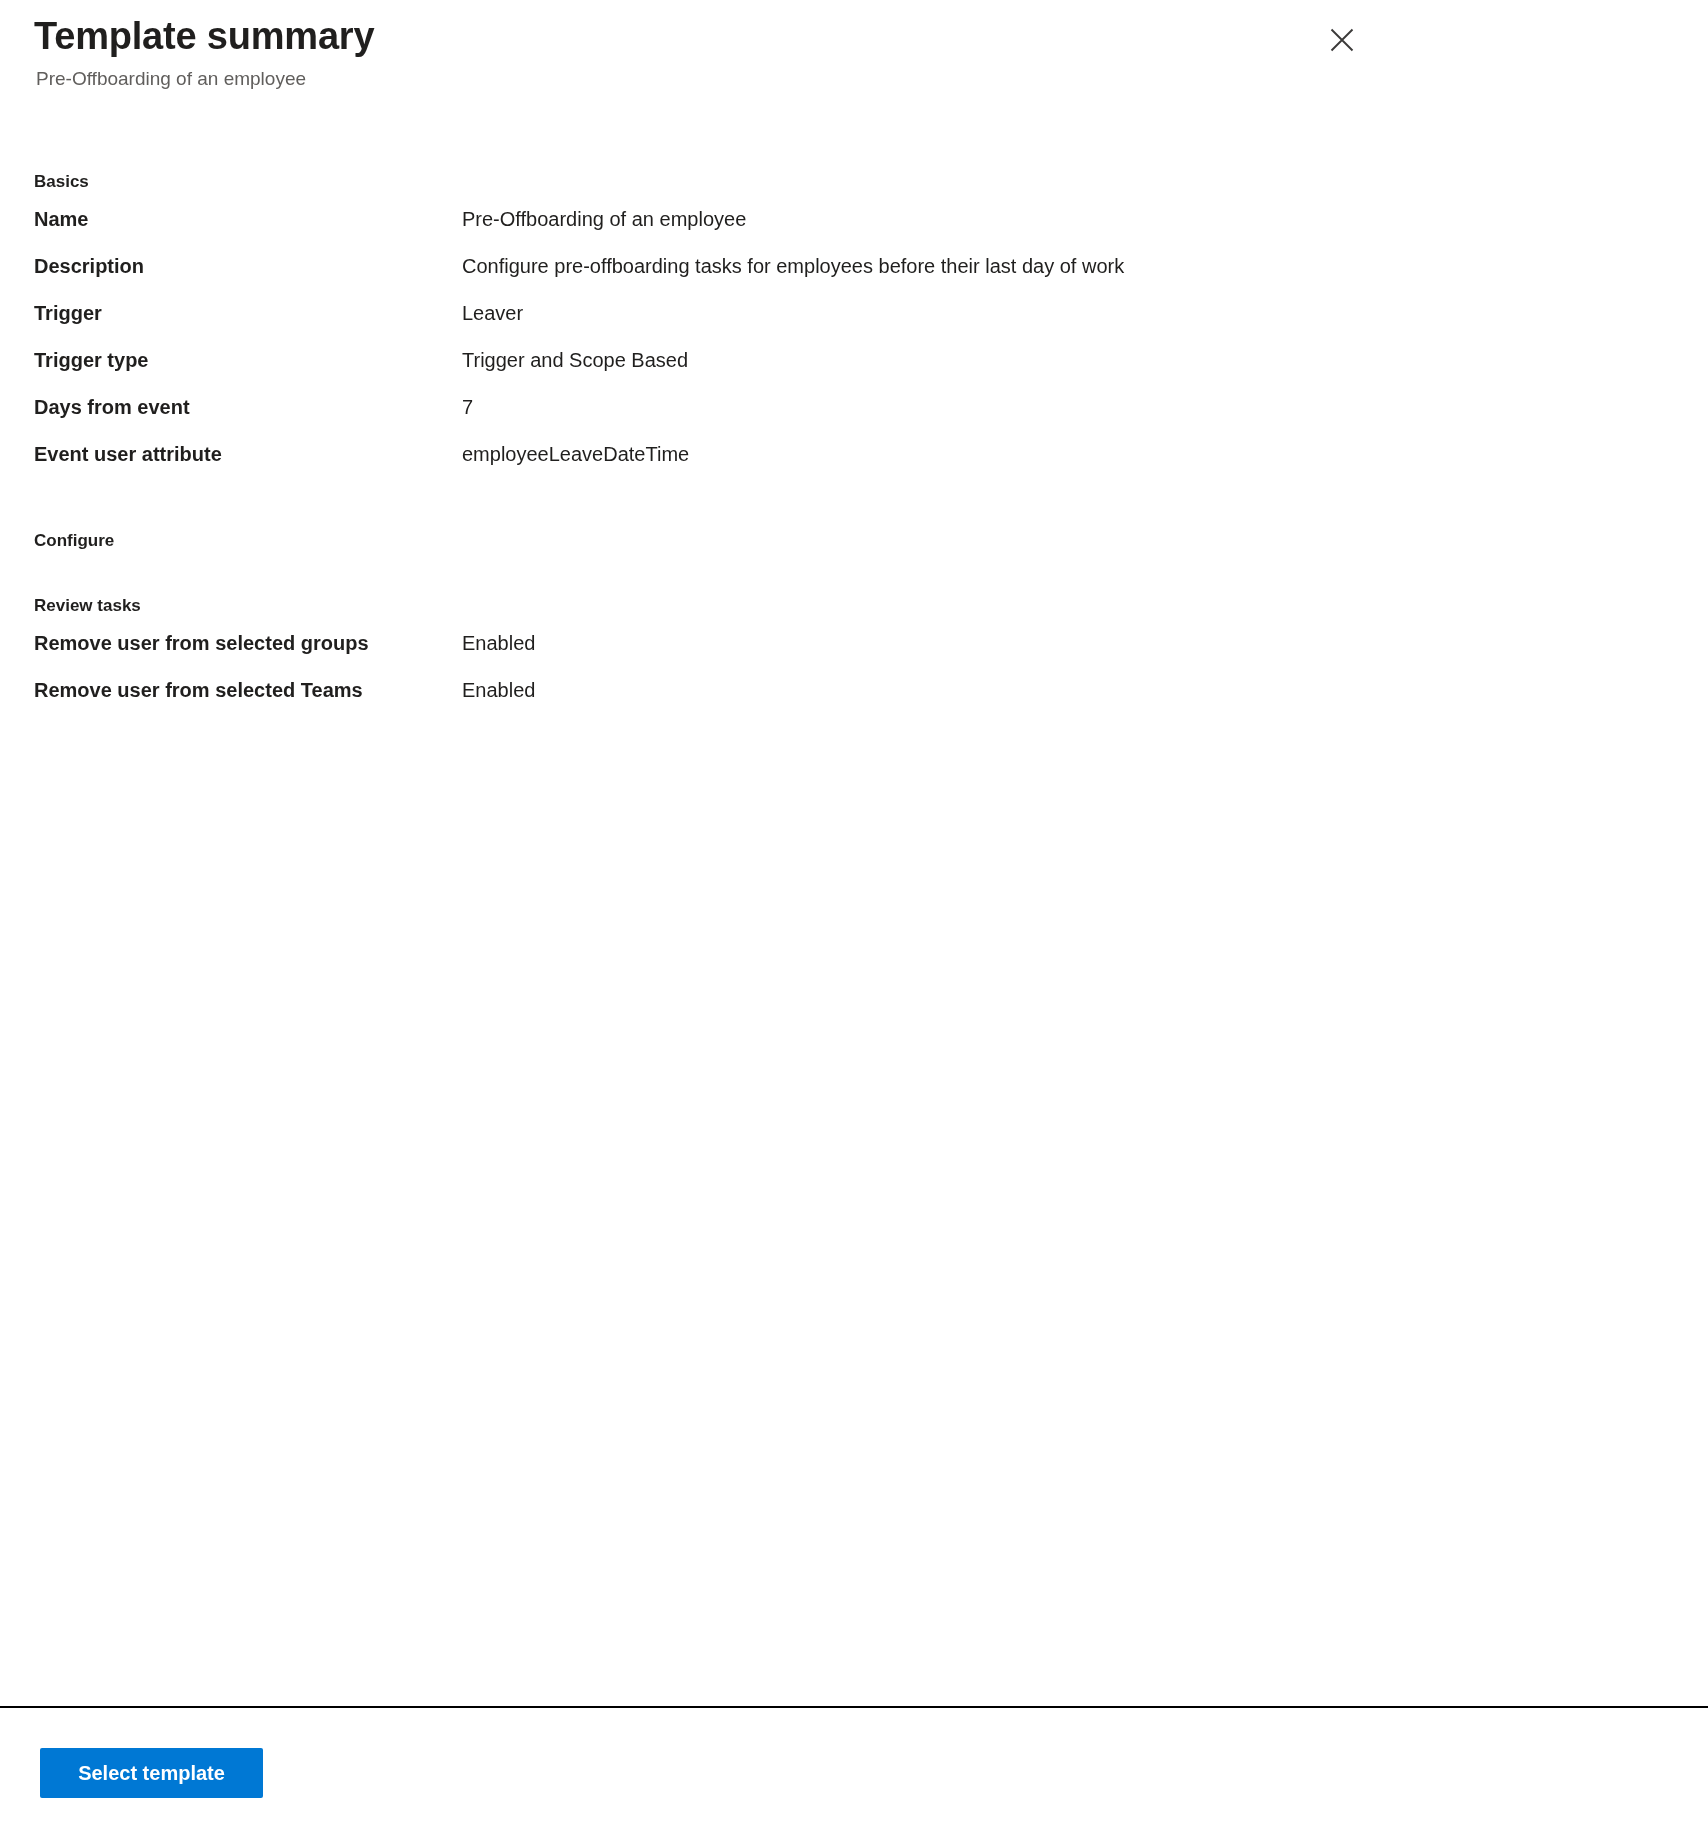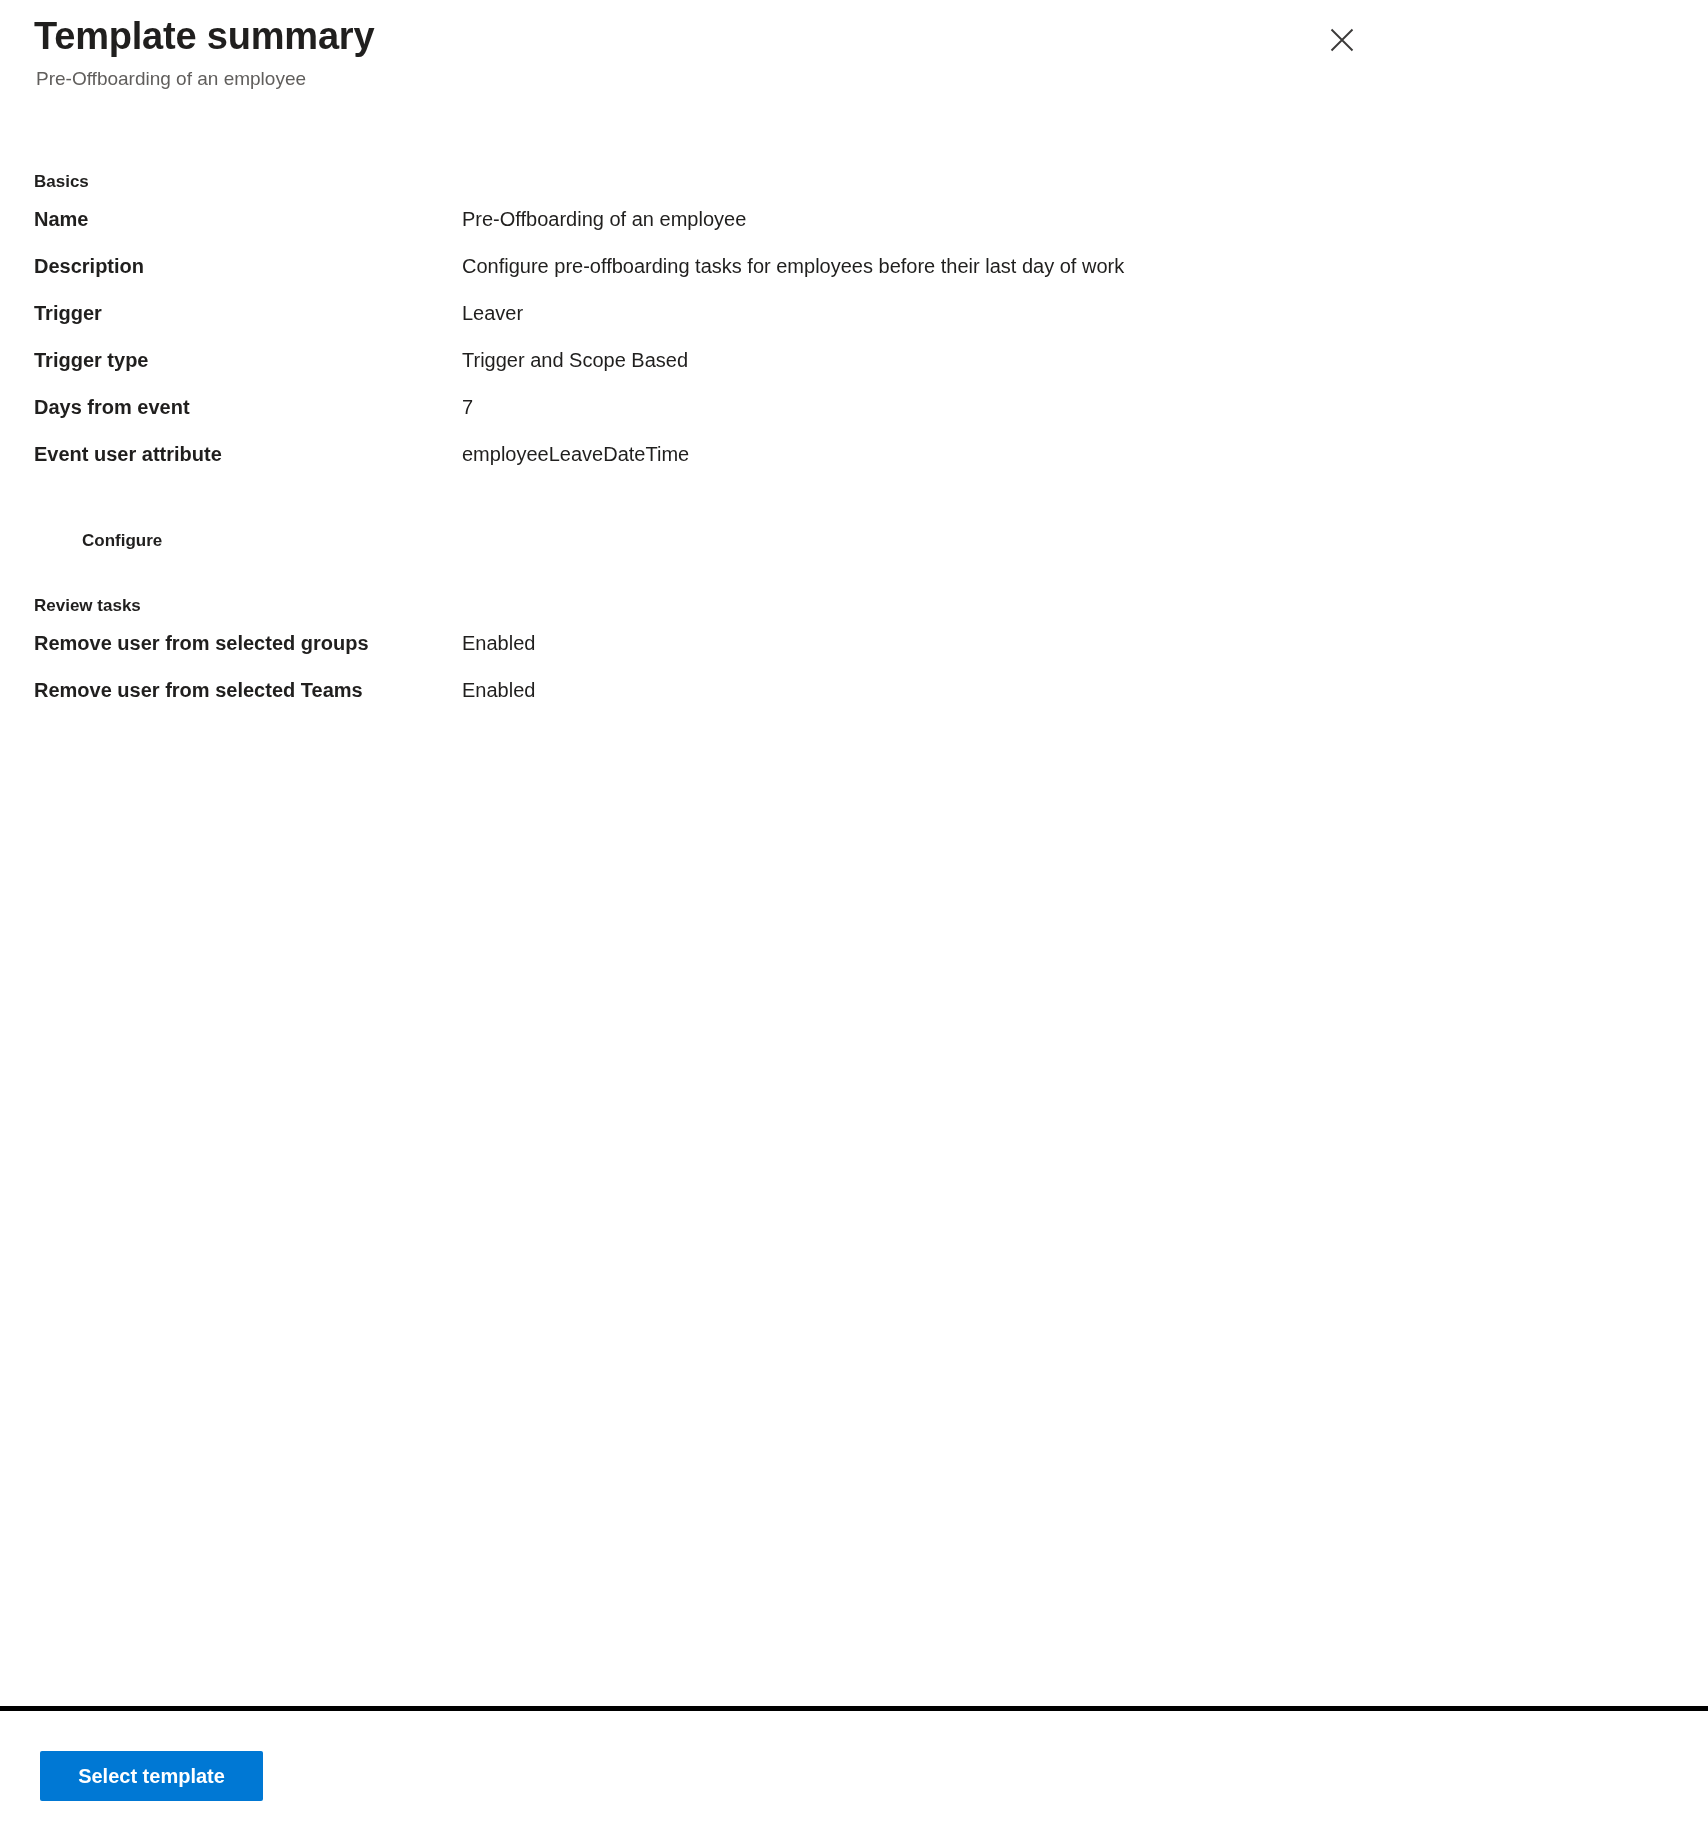--- a/index.html
+++ b/index.html
@@ -72,21 +72,21 @@
   .section { margin: 0; }
   .section-heading {
     font-size: 17px;
     font-weight: 700;
     color: #201f1e;
     line-height: 1.2;
     margin: 0;
     padding: 0;
   }
   .section-basics    { padding-top: 52px; }
-  .section-configure { padding-top: 43px; margin-left: 48px; }
+  .section-configure { padding-top: 43px; }
   .section-review    { padding-top: 44px; }
 
   .kv-list { margin-top: 14px; }
   .kv-row {
     display: flex;
     align-items: baseline;
     height: 47px;
   }
   .kv-label {
     width: 428px;
@@ -110,21 +110,21 @@
     min-width: 428px;
   }
 
   
   .panel-footer {
     position: absolute;
     left: 0;
     bottom: 0;
     width: 1708px;
     height: 130px;
-    border-top: 5px solid #000000;
+    border-top: 2px solid #000000;
     padding: 40px 0 0 40px;
     background: #ffffff;
   }
   .primary-button {
     display: inline-flex;
     align-items: center;
     justify-content: center;
     min-width: 223px;
     height: 50px;
     padding: 0 22px;

